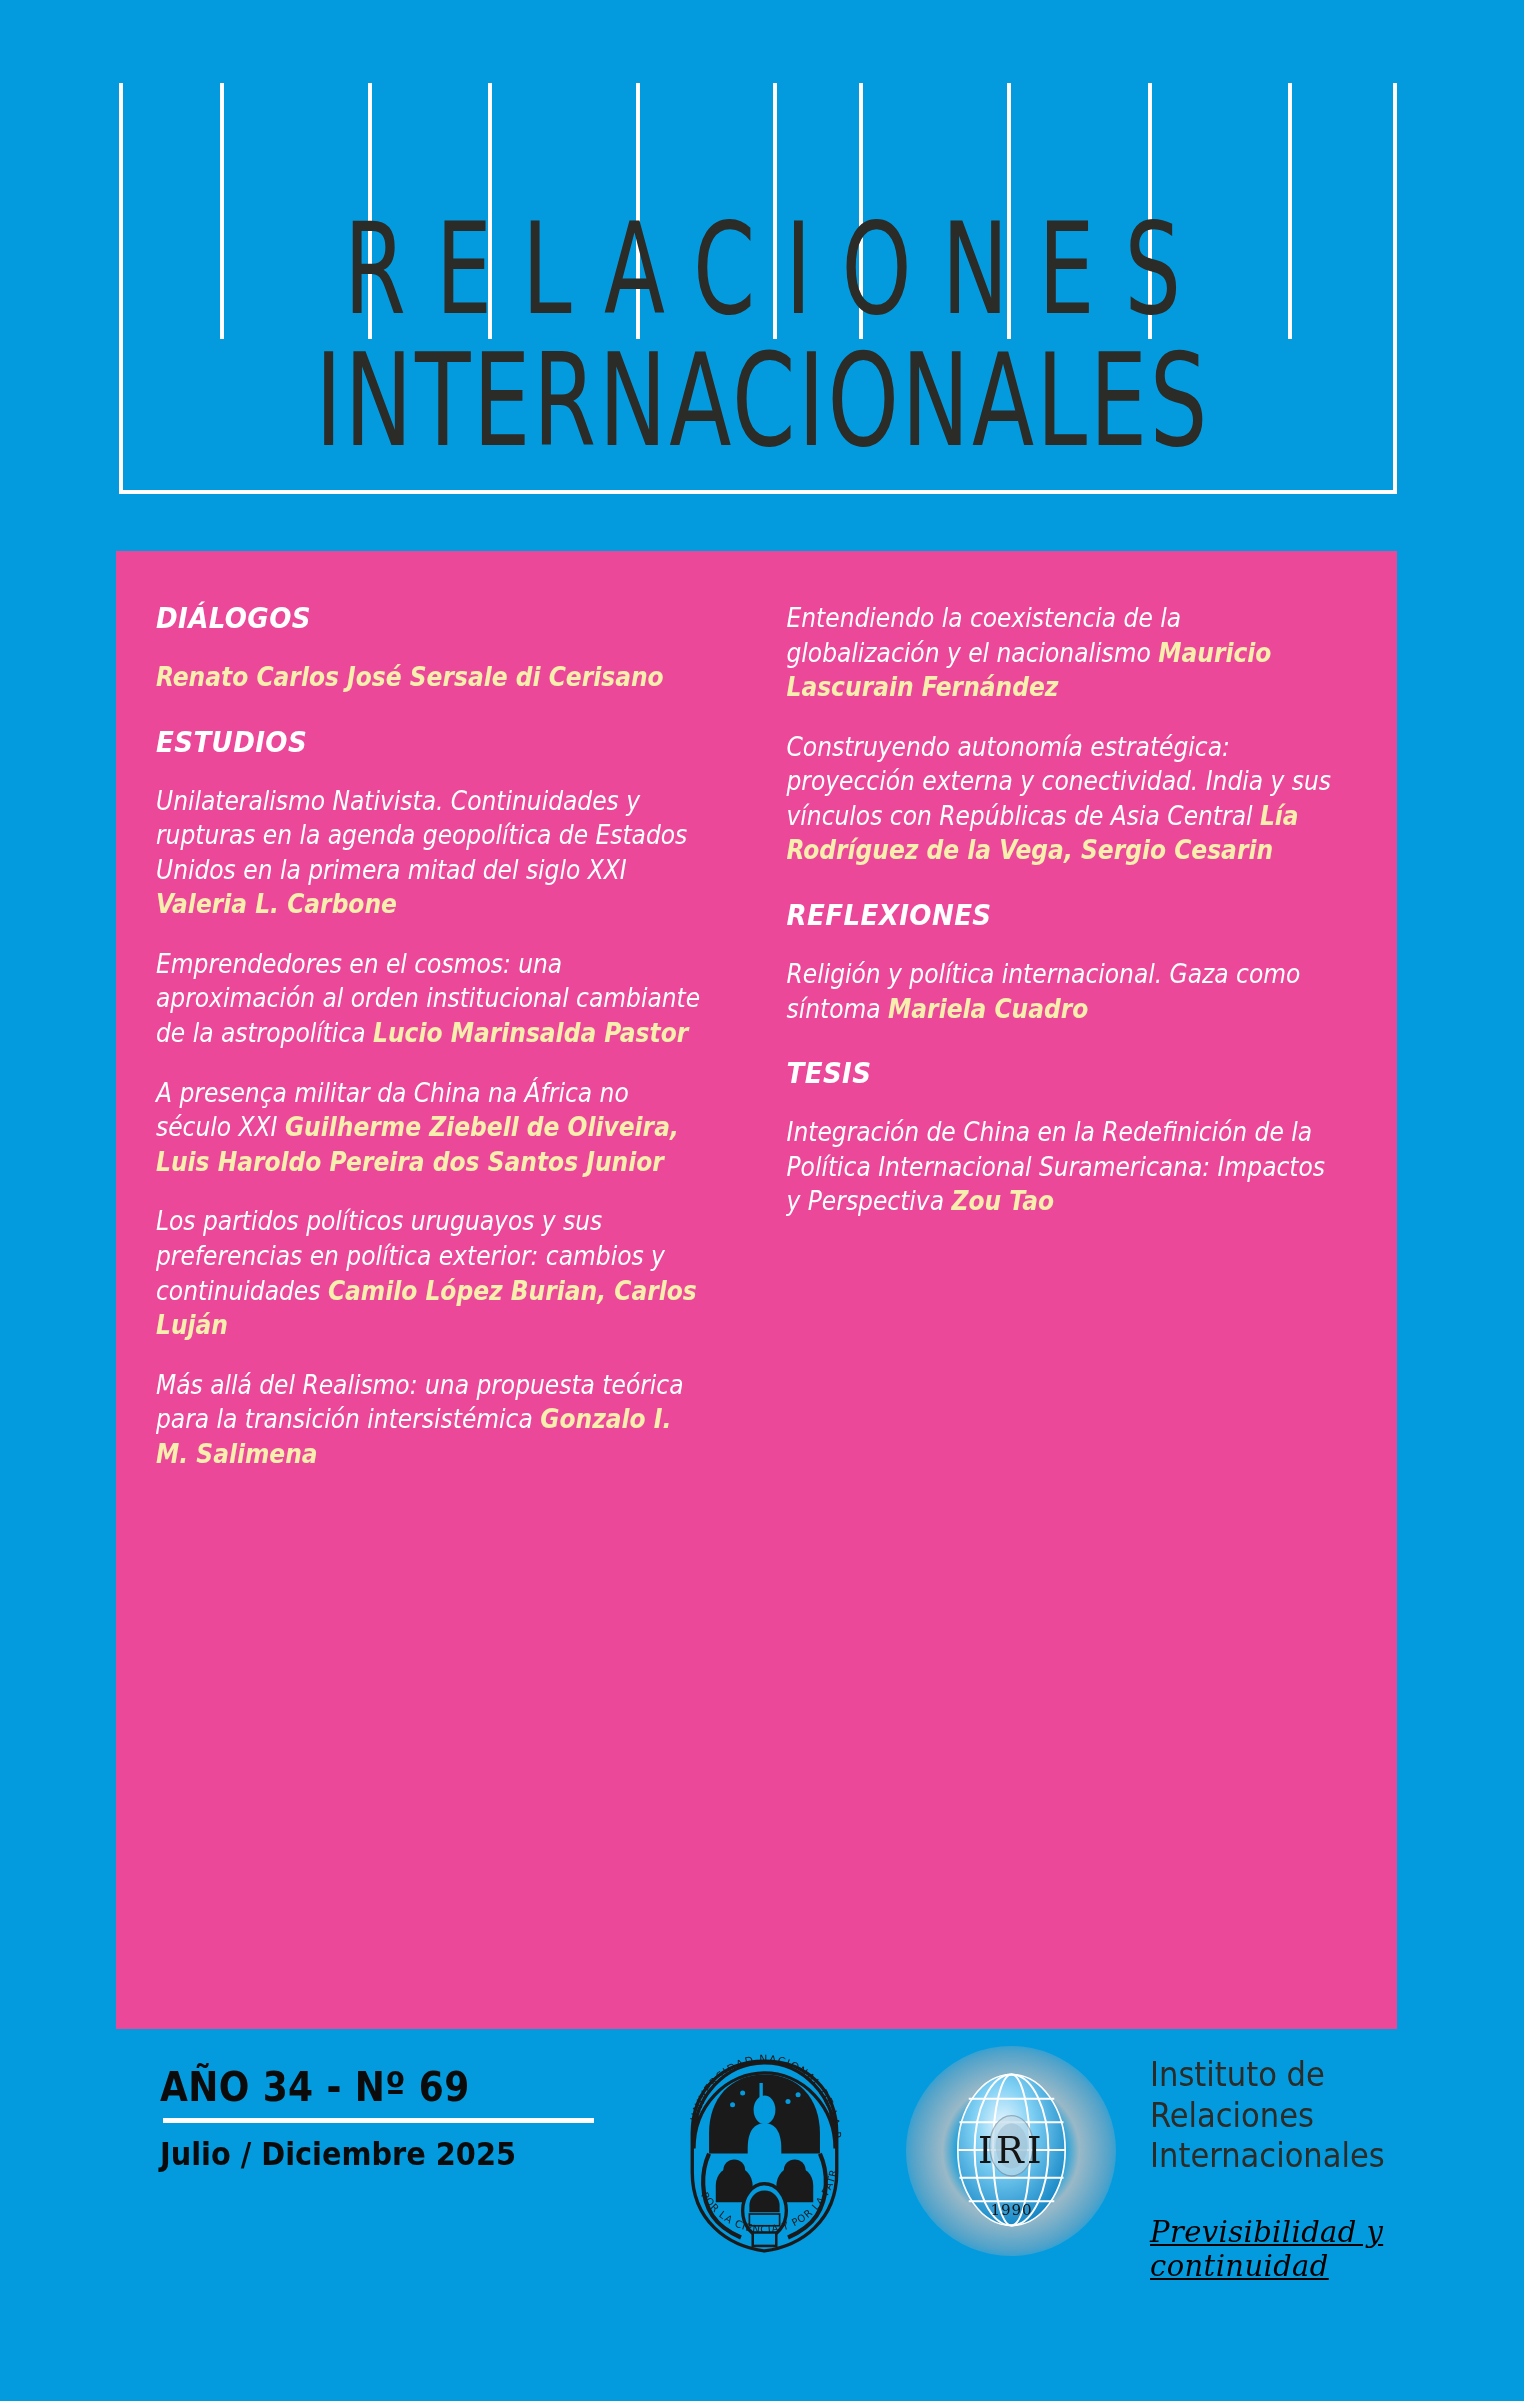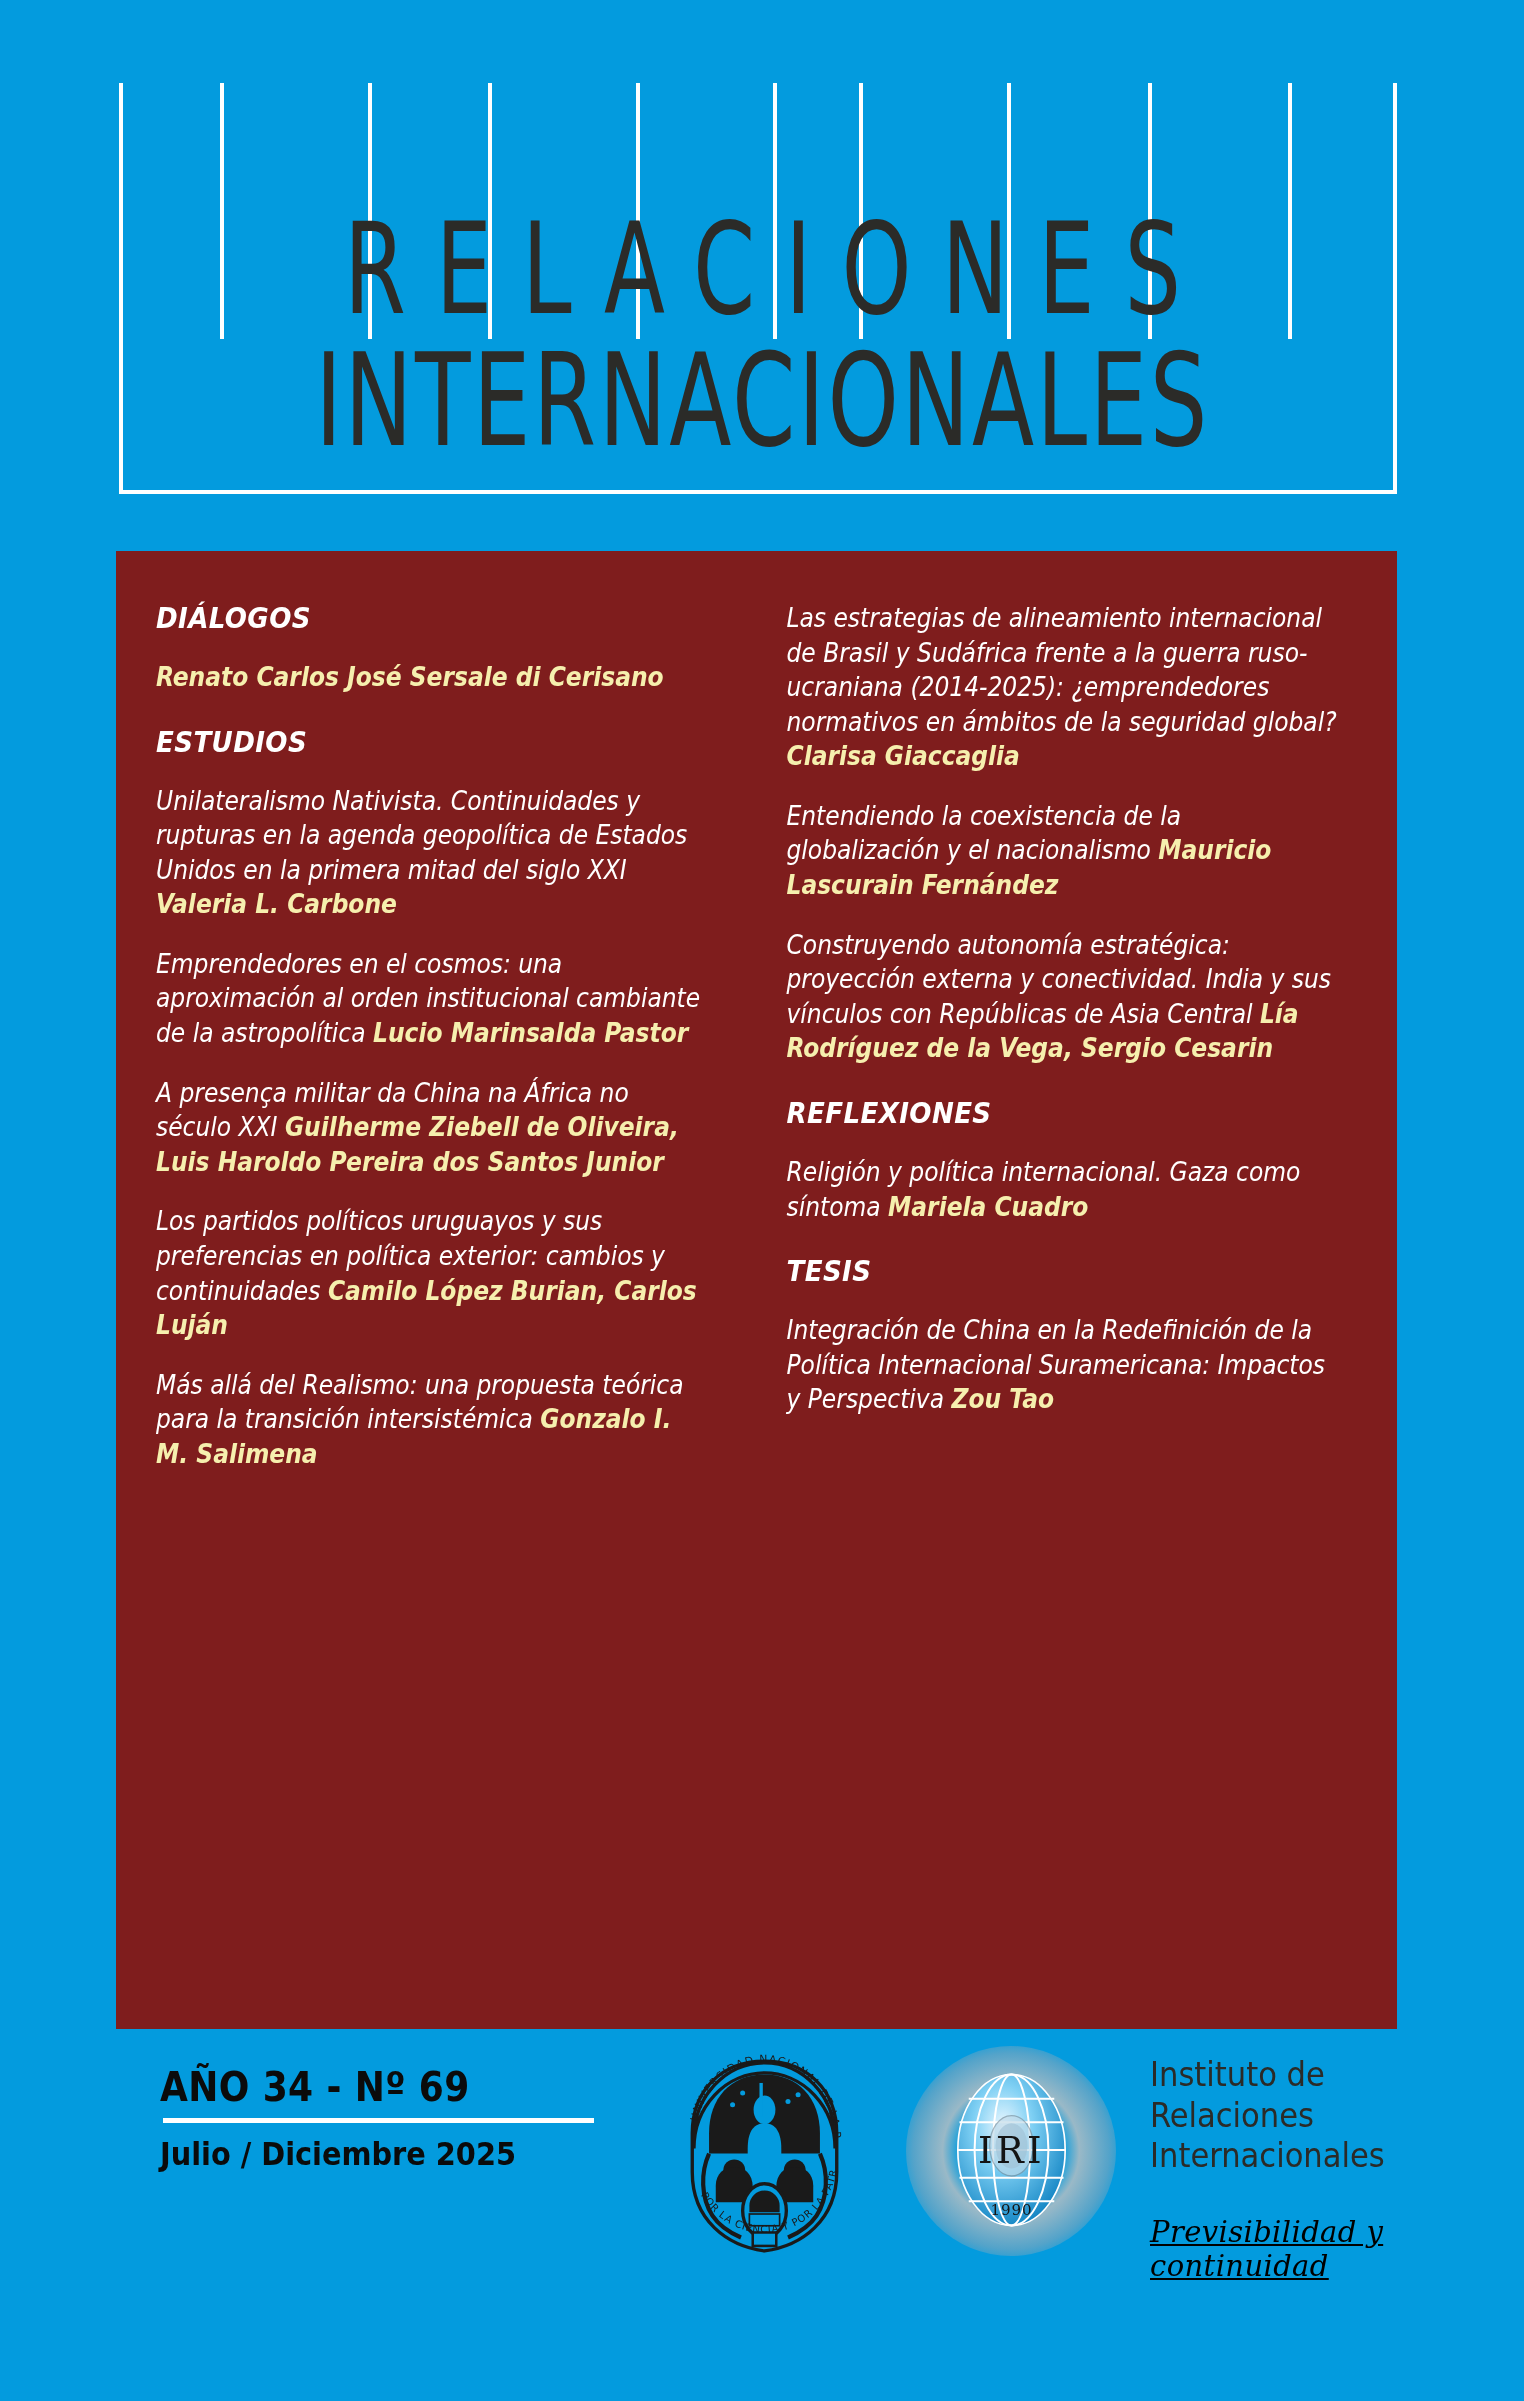--- a/index.html
+++ b/index.html
@@ -51,21 +51,21 @@
     font-weight:400;
     transform:scaleY(1.3) scaleX(1.02);
     transform-origin:bottom center;
     margin-bottom:22px;
     position:relative;z-index:3;
   }
 
   
   .panel{
     position:absolute;left:116px;top:551px;width:1281px;height:1478px;
-    background:#7f1d1d;
+    background:#ec4899;
     display:flex;
     box-sizing:border-box;
     padding:50px 40px 34px 40px;
   }
   .col{
     width:50%;
     box-sizing:border-box;
   }
   .col-left{padding-right:50px;}
   .col-right{padding-left:30px;padding-right:20px;}
@@ -179,21 +179,20 @@
       <div class="sect-head">DIÁLOGOS</div>
       <div class="entry author-only"><span class="author">Renato Carlos José Sersale di Cerisano</span></div>
       <div class="sect-head sp">ESTUDIOS</div>
       <div class="entry"><span class="title">Unilateralismo Nativista. Continuidades y rupturas en la agenda geopolítica de Estados Unidos en la primera mitad del siglo XXI </span><span class="author">Valeria L. Carbone</span></div>
       <div class="entry"><span class="title">Emprendedores en el cosmos: una aproximación al orden institucional cambiante de la astropolítica </span><span class="author">Lucio Marinsalda Pastor</span></div>
       <div class="entry"><span class="title">A presença militar da China na África no século XXI </span><span class="author">Guilherme Ziebell de Oliveira, Luis Haroldo Pereira dos Santos Junior</span></div>
       <div class="entry"><span class="title">Los partidos políticos uruguayos y sus preferencias en política exterior: cambios y continuidades </span><span class="author">Camilo López Burian, Carlos Luján</span></div>
       <div class="entry"><span class="title">Más allá del Realismo: una propuesta teórica para la transición intersistémica </span><span class="author">Gonzalo I. M. Salimena</span></div>
     </div>
   <div class="col col-right" id="col-right">
-      <div class="entry"><span class="title">Las estrategias de alineamiento internacional de Brasil y Sudáfrica frente a la guerra ruso-ucraniana (2014-2025): ¿emprendedores normativos en ámbitos de la seguridad global? </span><span class="author">Clarisa Giaccaglia</span></div>
       <div class="entry"><span class="title">Entendiendo la coexistencia de la globalización y el nacionalismo </span><span class="author">Mauricio Lascurain Fernández</span></div>
       <div class="entry"><span class="title">Construyendo autonomía estratégica:
 proyección externa y conectividad. India y sus vínculos con Repúblicas de Asia Central </span><span class="author">Lía Rodríguez de la Vega, Sergio Cesarin</span></div>
       <div class="sect-head sp">REFLEXIONES</div>
       <div class="entry"><span class="title">Religión y política internacional. Gaza como síntoma </span><span class="author">Mariela Cuadro</span></div>
       <div class="sect-head sp">TESIS</div>
       <div class="entry"><span class="title">Integración de China en la Redefinición de la Política Internacional Suramericana: Impactos y Perspectiva </span><span class="author">Zou Tao</span></div>
     </div>
 </div>
 

